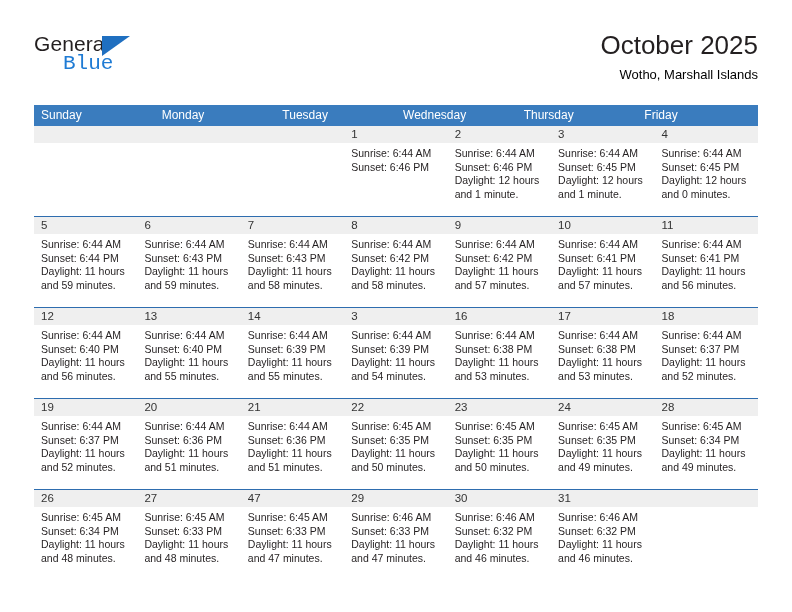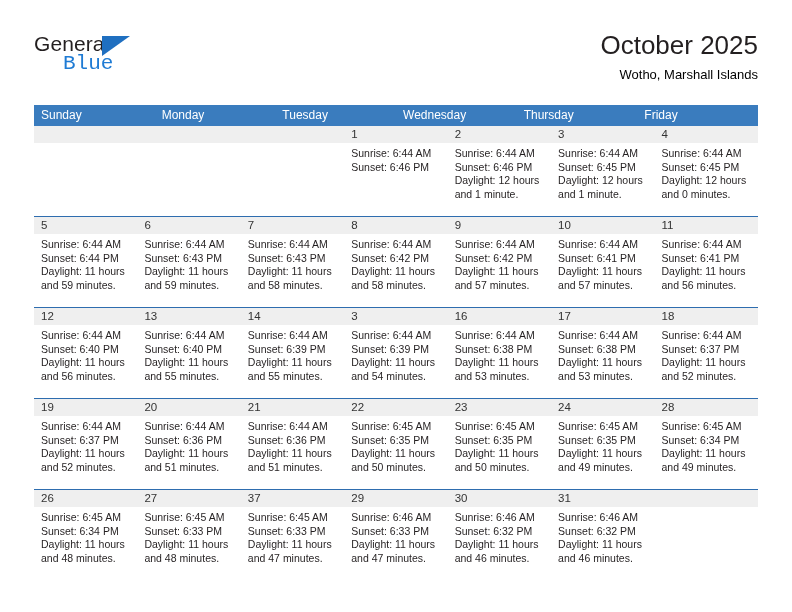--- a/index.html
+++ b/index.html
@@ -397,21 +397,21 @@
           </div>
           <div class="day-cell">
             <div class="day-number-band">27</div>
             <div class="day-info">
               <div>Sunrise: 6:45 AM</div>
               <div>Sunset: 6:33 PM</div>
               <div class="daylight">Daylight: 11 hours and 48 minutes.</div>
             </div>
           </div>
           <div class="day-cell">
-            <div class="day-number-band">37</div>
+            <div class="day-number-band">47</div>
             <div class="day-info">
               <div>Sunrise: 6:45 AM</div>
               <div>Sunset: 6:33 PM</div>
               <div class="daylight">Daylight: 11 hours and 47 minutes.</div>
             </div>
           </div>
           <div class="day-cell">
             <div class="day-number-band">29</div>
             <div class="day-info">
               <div>Sunrise: 6:46 AM</div>

